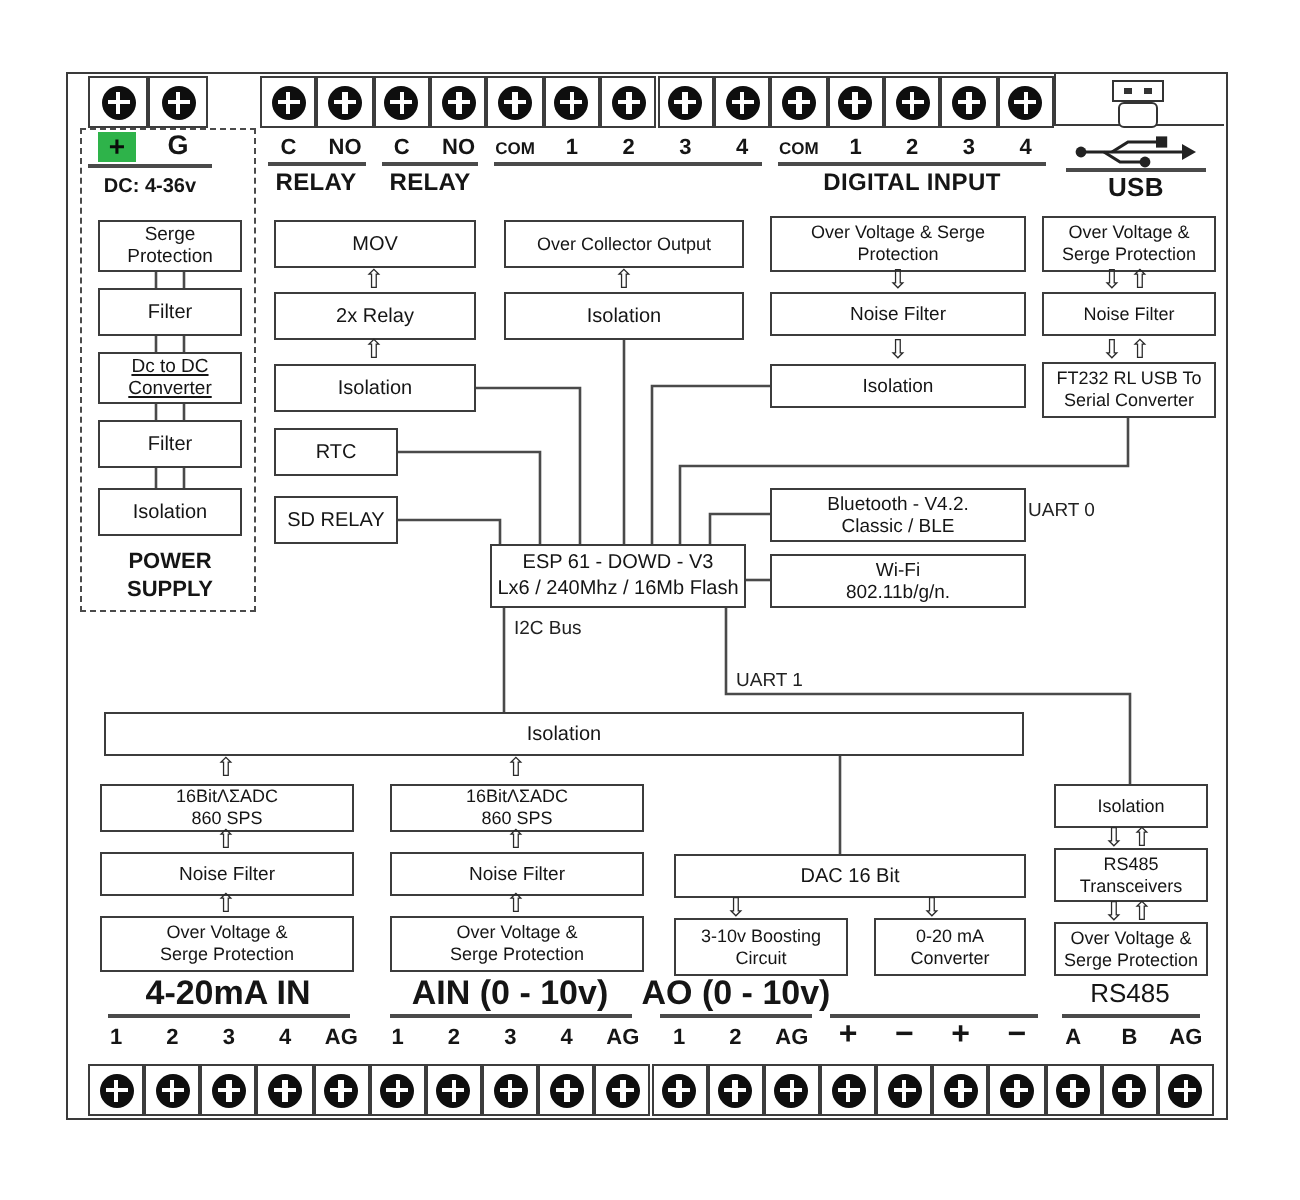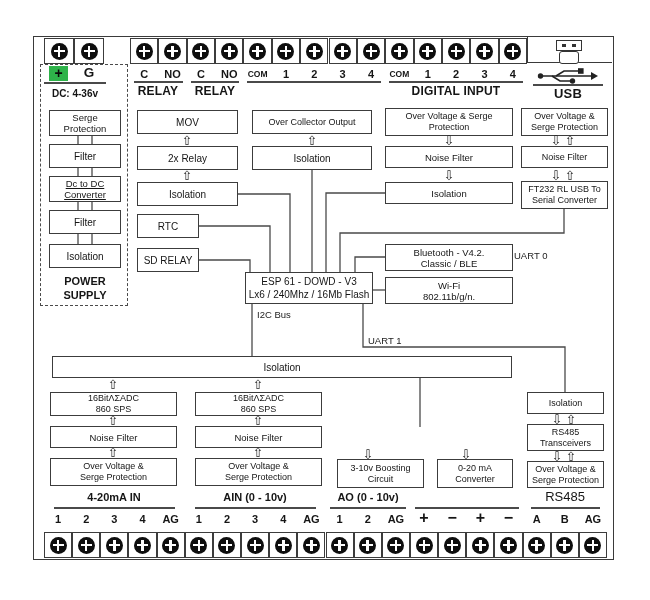--- a/index.html
+++ b/index.html
@@ -58,21 +58,21 @@
   .ldo{left:244px;top:84px;width:140px;}
   .ldi{left:386px;top:84px;width:140px;}
   .lusb{left:538px;top:86px;width:60px;font-size:13px;}
   .ul{background:#4a4a4a;height:1.8px;}
   .u1{left:134px;top:81px;width:49px;}
   .u2{left:191px;top:81px;width:48px;}
   .u3{left:247px;top:81px;width:134px;}
   .u4{left:389px;top:81px;width:134px;}
   .u5{left:533px;top:84px;width:70px;}
   
-  .bgl{font-weight:bold;font-size:11px;text-align:center;line-height:16px;}
+  .bgl{font-weight:bold;font-size:17px;text-align:center;line-height:16px;}
   .plain{font-weight:normal;font-size:13px;}
   .bg0{left:54px;top:489px;width:120px;}
   .bg1{left:195px;top:489px;width:120px;}
   .bg2{left:308px;top:489px;width:120px;}
   .bg3{left:407px;top:489px;width:120px;}
   .bg4{left:505px;top:489px;width:120px;}
   .w0{left:54px;top:507px;width:121px;}
   .w1{left:195px;top:507px;width:121px;}
   .w2{left:330px;top:507px;width:76px;}
   .w3{left:415px;top:507px;width:104px;}
@@ -217,20 +217,21 @@
   <div class="abs box ad1">16BitΛΣADC
 860 SPS</div>
   <div class="abs box ad2">16BitΛΣADC
 860 SPS</div>
   <div class="abs box nf1">Noise Filter</div>
   <div class="abs box nf2">Noise Filter</div>
   <div class="abs box ov1">Over Voltage &amp;
 Serge Protection</div>
   <div class="abs box ov2">Over Voltage &amp;
 Serge Protection</div>
+  <div class="abs box f10 dac">DAC 16 Bit</div>
   <div class="abs box bst">3-10v Boosting
 Circuit</div>
   <div class="abs box cnv">0-20 mA
 Converter</div>
 
   <div class="abs box ir5">Isolation</div>
   <div class="abs box tx5">RS485
 Transceivers</div>
   <div class="abs box or5">Over Voltage &amp;
 Serge Protection</div>

